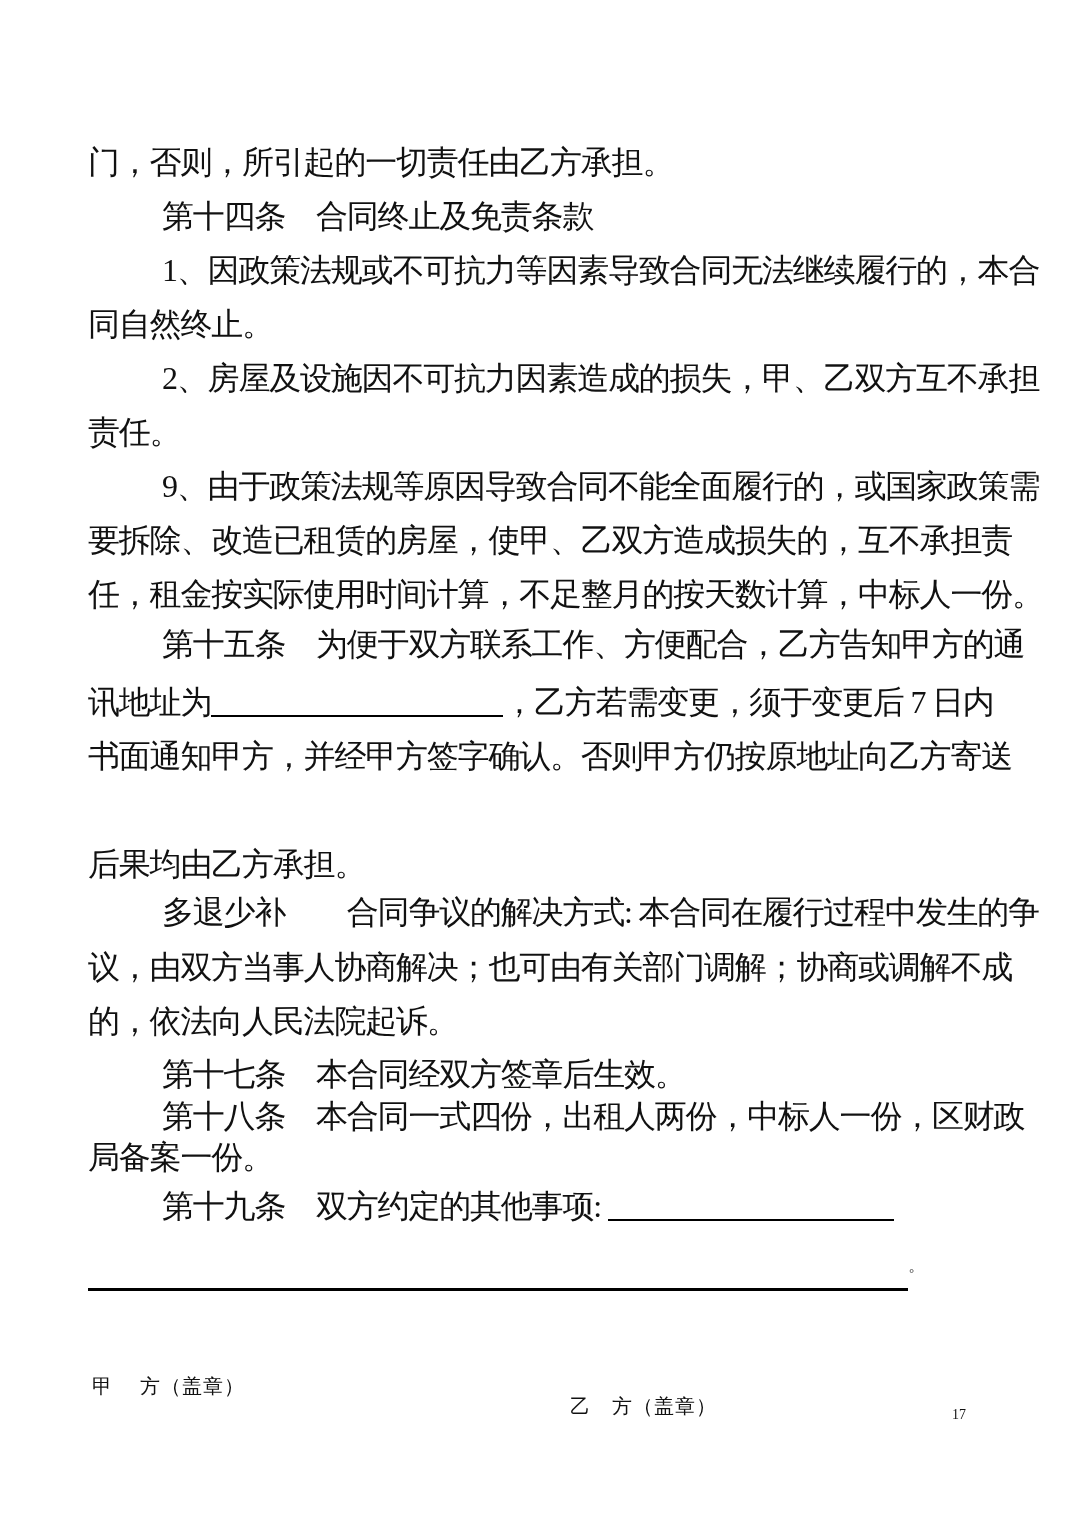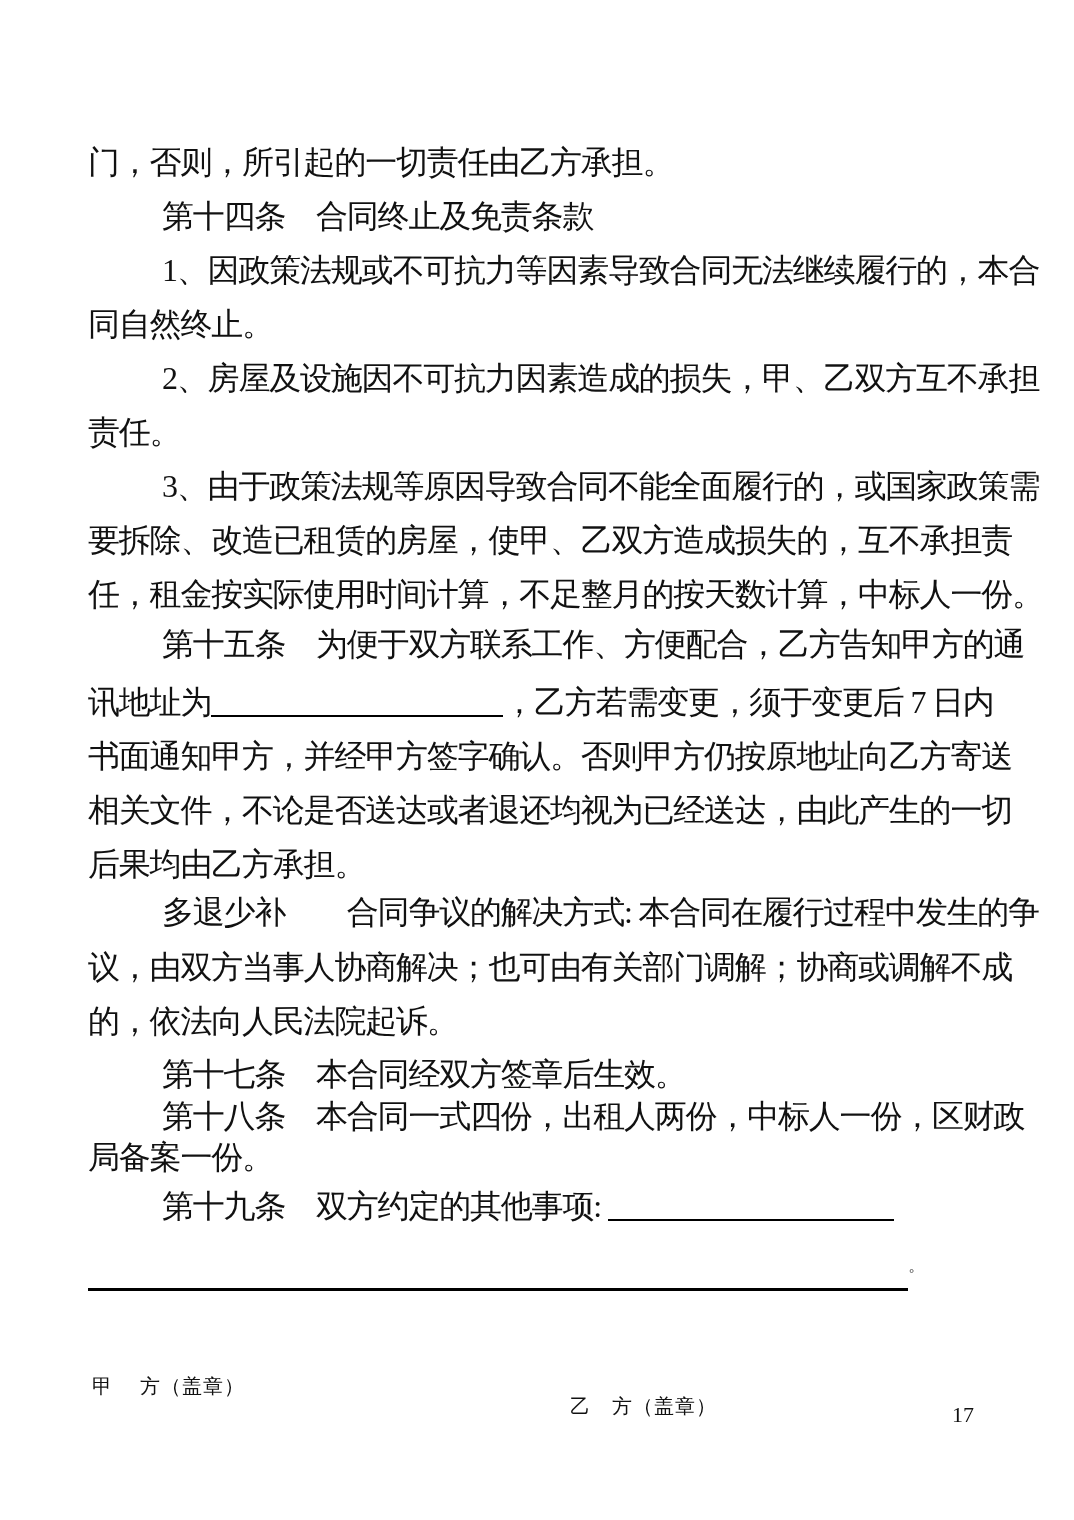--- a/index.html
+++ b/index.html
@@ -32,46 +32,45 @@
   .period-sup{font-size:17px;vertical-align:16px;letter-spacing:0;}
   .sig{
     position:absolute;top:1366px;
     font-size:20px;line-height:40px;
     letter-spacing:1px;white-space:nowrap;
   }
   .sig-a{left:92px;}
   .sig-b{left:570px;margin-top:20px;}
   .page-number{
     position:absolute;left:952px;top:1402px;
-    font-size:22px;line-height:26px;
+    font-size:14px;line-height:26px;
     font-family:"Liberation Serif","DejaVu Serif",serif;
   }
 </style>
 </head>
 <body>
 
 <div class="page">
 
   <div class="line" style="top:142px">门，否则，所引起的一切责任由乙方承担。</div>
 
   <div class="line indent" style="top:196px">第十四条　合同终止及免责条款</div>
   <div class="line indent" style="top:250px">1、因政策法规或不可抗力等因素导致合同无法继续履行的，本合</div>
   <div class="line" style="top:304px">同自然终止。</div>
   <div class="line indent" style="top:358px">2、房屋及设施因不可抗力因素造成的损失，甲、乙双方互不承担</div>
   <div class="line" style="top:412px">责任。</div>
-  <div class="line indent" style="top:466px">3、由于政策法规等原因导致合同不能全面履行的，或国家政策需</div>
+  <div class="line indent" style="top:466px">9、由于政策法规等原因导致合同不能全面履行的，或国家政策需</div>
   <div class="line" style="top:520px">要拆除、改造已租赁的房屋，使甲、乙双方造成损失的，互不承担责</div>
   <div class="line" style="top:574px">任，租金按实际使用时间计算，不足整月的按天数计算，中标人一份。</div>
 
   <div class="line indent" style="top:624px">第十五条　为便于双方联系工作、方便配合，乙方告知甲方的通</div>
   <div class="line" style="top:682px">
     <span>讯地址为</span><span class="blank blank-address"></span><span>，乙方若需变更，须于变更后 7 日内</span>
   </div>
   <div class="line" style="top:736px">书面通知甲方，并经甲方签字确认。否则甲方仍按原地址向乙方寄送</div>
-  <div class="line" style="top:790px">相关文件，不论是否送达或者退还均视为已经送达，由此产生的一切</div>
   <div class="line" style="top:844px">后果均由乙方承担。</div>
 
   <div class="line indent" style="top:892px">多退少补　　合同争议的解决方式: 本合同在履行过程中发生的争</div>
   <div class="line" style="top:947px">议，由双方当事人协商解决；也可由有关部门调解；协商或调解不成</div>
   <div class="line" style="top:1001px">的，依法向人民法院起诉。</div>
 
   <div class="line indent" style="top:1054px">第十七条　本合同经双方签章后生效。</div>
   <div class="line indent" style="top:1096px">第十八条　本合同一式四份，出租人两份，中标人一份，区财政</div>
   <div class="line" style="top:1137px">局备案一份。</div>
 

